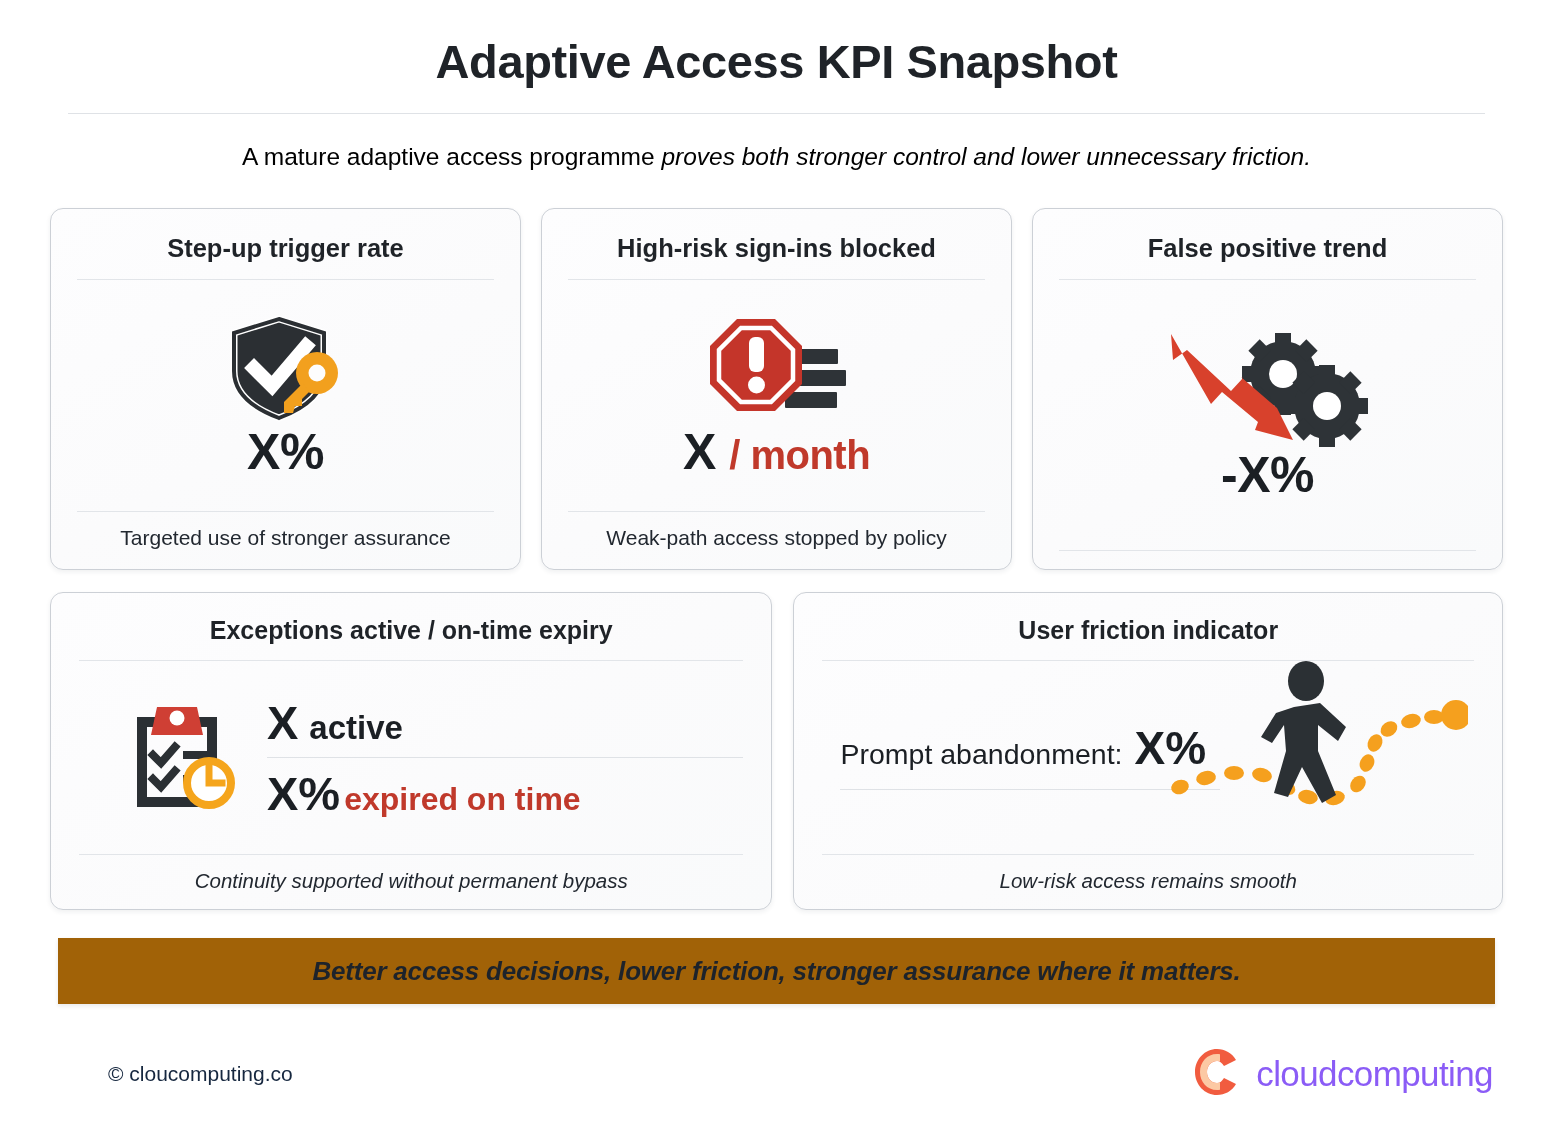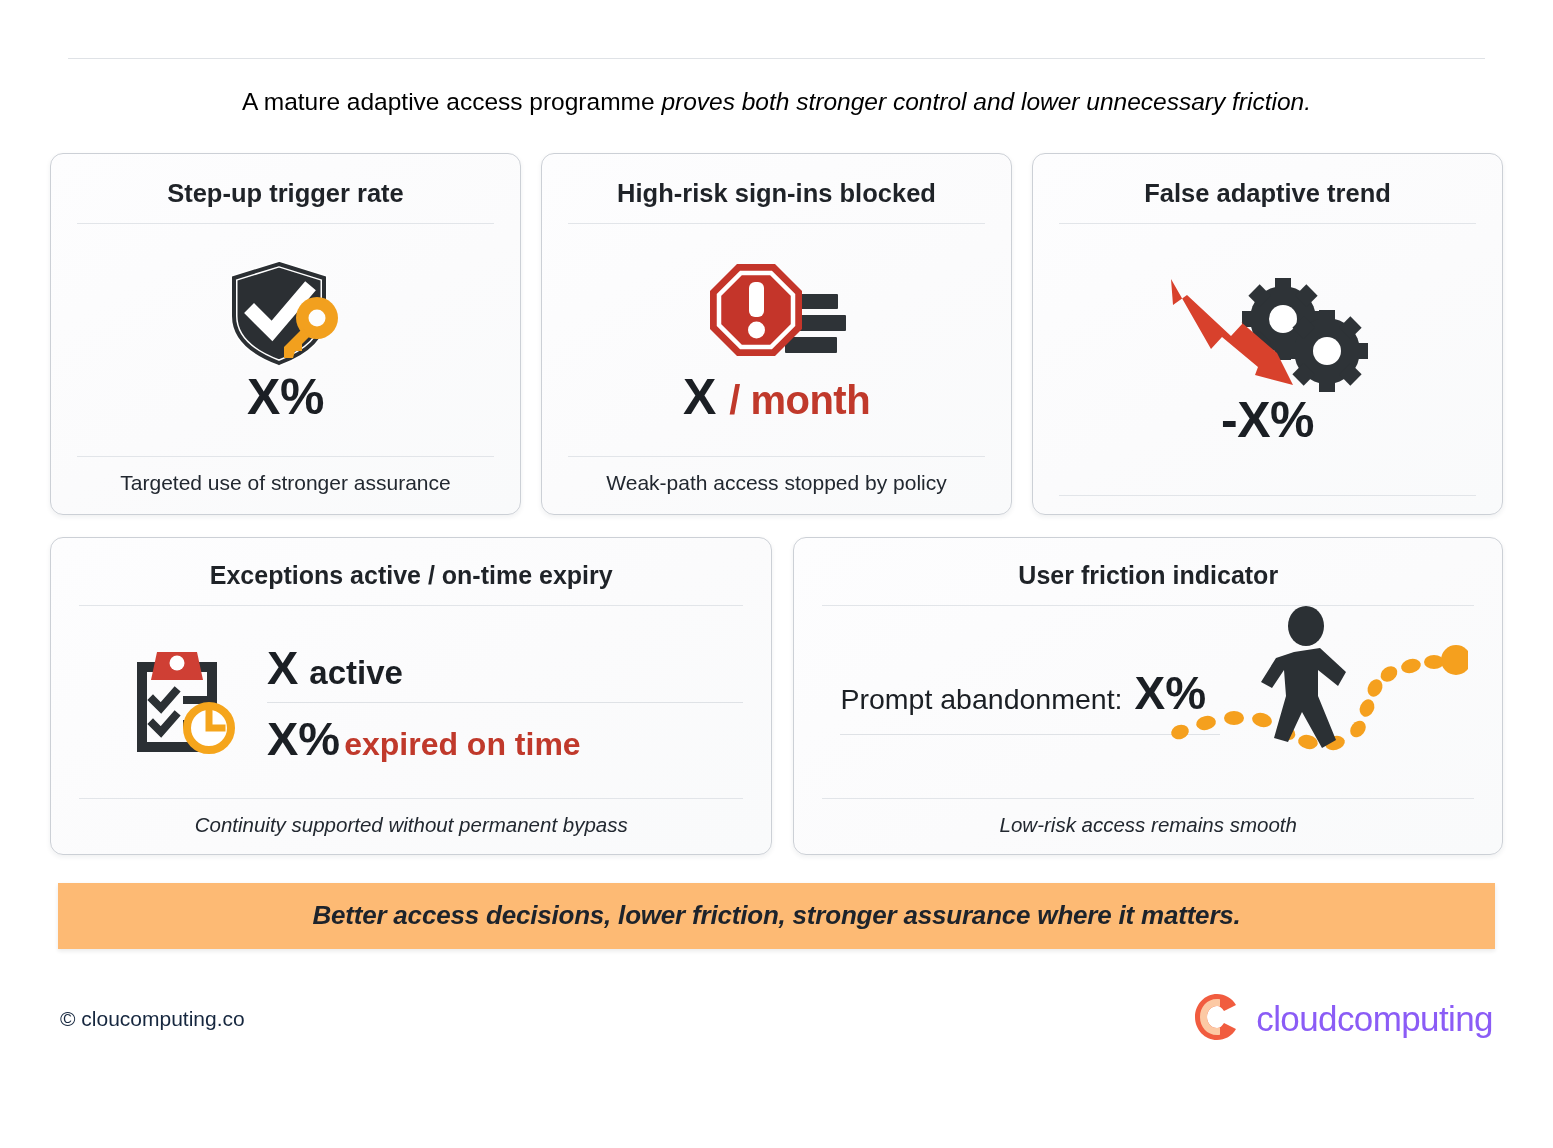--- a/index.html
+++ b/index.html
@@ -153,57 +153,58 @@
   }
   .w5-label { font-size: 28.5px; color: #1b1f24; font-weight: normal; }
   .w5-value { font-size: 46px; font-weight: bold; color: #1b1f24; line-height: 1; }
   .w5-underline { height: 1px; background: #dfe2e6; margin-top: 18px; width: 380px; }
   .w5-art { position: absolute; right: 6px; top: -6px; }
 
   
   .banner {
     margin: 28px 58px 0 58px;
     height: 66px;
-    background: #fdba74;
+    background: #a16207;
     display: flex;
     align-items: center;
     justify-content: center;
     box-shadow: 0 2px 4px rgba(40,40,40,0.10);
   }
   .banner-text {
     font-size: 26px;
     font-weight: bold;
     font-style: italic;
     color: #1d232b;
     letter-spacing: -0.2px;
   }
 
   
   .footer {
     display: flex;
     align-items: center;
     justify-content: space-between;
-    padding: 42px 60px 0 60px;
+    padding: 42px 60px 0 108px;
   }
   .copyright { font-size: 21px; color: #16273f; }
 
   .brand { display: flex; align-items: center; gap: 13px; }
   .brand-name {
     font-size: 35px;
     color: #8b5cf6;
     font-weight: normal;
     letter-spacing: -0.6px;
   }
 </style>
 </head>
 <body>
 
 <div class="page">
 
   <div class="header">
+    <div class="title">Adaptive Access KPI Snapshot</div>
     <div class="title-rule"></div>
     <div class="subtitle">
       <span>A mature adaptive access programme </span><span class="em">proves both stronger control and lower unnecessary friction.</span>
     </div>
   </div>
 
   <div class="grid-top">
 
     <div class="card card-top">
       <div class="card-title">Step-up trigger rate</div>
@@ -247,21 +248,21 @@
         <div class="metric">
           <span>X</span>
           <span class="accent-red unit">/ month</span>
         </div>
       </div>
       <div class="rule rule-bottom"></div>
       <div class="caption">Weak-path access stopped by policy</div>
     </div>
 
     <div class="card card-top">
-      <div class="card-title">False adaptive trend</div>
+      <div class="card-title">False positive trend</div>
       <div class="rule"></div>
       <div class="card-body">
         <div class="icon-wrap">
           <svg width="205" height="118" viewBox="0 0 205 118">
             <g fill="#2e3337">
               <g transform="translate(118,44)">
                 <circle r="33"></circle>
                 <g>
                   <rect x="-8" y="-41" width="16" height="16"></rect>
                   <rect x="-8" y="25" width="16" height="16"></rect>

